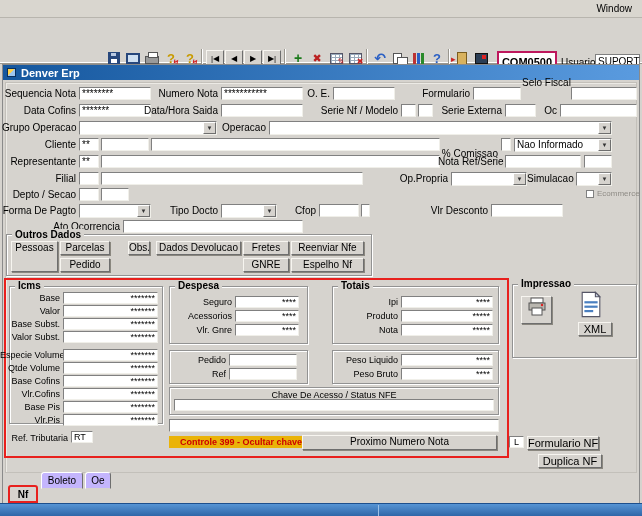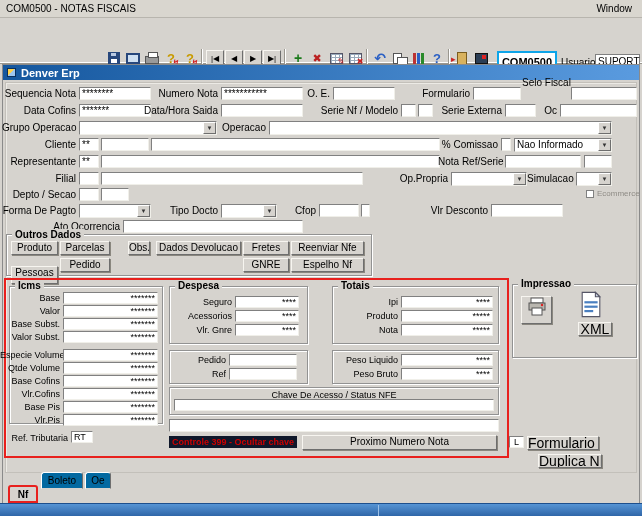--- a/index.html
+++ b/index.html
@@ -43,21 +43,21 @@
   .i-copy { width:9px; height:11px; background:#fff; border:1px solid #555; position:relative; margin-right:3px; }
   .i-copy::after { content:""; position:absolute; left:3px; top:3px; width:9px; height:11px; background:#fff; border:1px solid #555; }
   .i-books { display:flex; gap:1px; }
   .i-books b { width:3px; height:11px; display:block; }
   .i-qblue { color:#2a5fc4; font-weight:bold; font-size:13px; }
   .i-door { width:10px; height:13px; background:#d9b25e; border:1px solid #7a5c1e; position:relative; }
   .i-door::after { content:"▸"; position:absolute; left:-7px; top:1px; color:#c22; font-size:9px; }
   .i-dgrid { width:13px; height:11px; background:#2b3e55; border:1px solid #111; position:relative; }
   .i-dgrid::after { content:""; position:absolute; right:1px; top:1px; width:4px; height:4px; background:#d22; }
   .program-box { position:absolute; left:497px; top:32px; width:60px; height:22px;
-    background:#fff; border:2px solid #0ea5e9; font-weight:bold; font-size:11px;
+    background:#fff; border:2px solid #be185d; font-weight:bold; font-size:11px;
     text-align:center; line-height:18px; }
   .usuario-lbl { position:absolute; left:561px; top:38px; font-size:10px; }
   .usuario-fld { position:absolute; left:595px; top:35px; width:45px; height:16px;
     background:#fff; border:1px solid #808080; font-size:10px; line-height:14px; padding:0 2px; }
   
   .panel-rect { position:absolute; left:2px; top:64px; width:638px; height:440px;
     border:1px solid #8a8a8a; background:#d6d3ce; }
   .panel-hdr { position:absolute; left:3px; top:65px; width:636px; height:15px;
     background:linear-gradient(90deg,#15579e,#5a9bdf);
     display:flex; align-items:center; gap:5px; padding-left:4px;
@@ -76,42 +76,41 @@
   .dd { position:absolute; height:14px; background:#fff;
     border:1px solid #808080; border-bottom-color:#f0efe9; border-right-color:#f0efe9;
     font-size:10px; line-height:12px; padding:0 15px 0 2px; overflow:hidden; white-space:nowrap; }
   .dd .arrow { position:absolute; right:0; top:0; width:13px; height:12px; background:#d6d3ce;
     border:1px solid; border-color:#fff #6e6e6e #6e6e6e #fff;
     font-size:6px; line-height:11px; text-align:center; color:#333; }
   .btn { position:absolute; background:#d6d3ce;
     border:1px solid; border-color:#f7f5f0 #6e6e6e #6e6e6e #f7f5f0;
     box-shadow:1px 1px 0 #8a877f; font-size:10px; line-height:12px; text-align:center;
     white-space:nowrap; overflow:hidden; }
-  .btn.s9 { font-size:14px; }
+  .btn.s9 { font-size:11px; }
   .grp { position:absolute; border:1px solid #929292; box-shadow:inset 1px 1px 0 #fff,1px 1px 0 #fff; }
   .grp-lbl { position:absolute; font-size:10px; font-weight:bold; background:#d6d3ce; padding:0 3px; line-height:11px; }
   .redbox { position:absolute; border:2px solid #e8201d; }
   .cb { position:absolute; width:8px; height:8px; background:#fff; border:1px solid #808080; }
   .ecom-lbl { position:absolute; font-size:8px; color:#8f8c86; }
-  .controle { position:absolute; background:#0f172a; color:#cc0000; font-size:9px;
-    font-weight:bold; line-height:12px; padding:0 3px; white-space:nowrap; }
-  .tab { position:absolute; height:17px; background:#0369a1;
+  .controle { position:absolute; background:#eab308; color:#cc0000; font-size:9px;
+    font-weight:bold; line-height:12px; padding:0 11px; white-space:nowrap; }
+  .tab { position:absolute; height:17px; background:#c4b5fd;
     border:1px solid; border-color:#fff #6e6e6e #d6d3ce #fff;
     border-top-left-radius:3px; border-top-right-radius:3px;
     font-size:10px; line-height:15px; text-align:center; top:472px; }
   .tab.active { border:2px solid #e8201d; top:477px; height:18px; font-weight:bold; background:#d6d3ce;margin-top:8px; }
   .statusbar { position:absolute; left:0; top:503px; width:642px; height:13px;
     background:linear-gradient(180deg,#5694d4,#2f66a8); border-top:1px solid #1d4f8d; }
   .statusbar .sdiv { position:absolute; left:378px; top:1px; width:1px; height:11px; background:#9dc0e6; }
 </style>
 </head>
 <body>
 
 <div class="titlebar">
-  <span class="ttl">COM0500 - NOTAS FISCAIS</span>
   <span class="menu">Window</span>
 </div>
 
 <div class="toolbar">
   <div class="tbtn" style="left:105px">
       <span class="i-floppy"></span>
     </div>
   <div class="tbtn" style="left:124px">
       <span class="i-screen"></span>
     </div>
@@ -215,21 +214,21 @@
 
 <div class="lbl" style="left:2px;top:121px;width:74px">Grupo Operacao</div>
 <div class="dd" style="left:79px;top:121px;width:138px"><span></span><span class="arrow">▼</span></div>
 <div class="lbl" style="left:220px;top:121px;width:46px">Operacao</div>
 <div class="dd" style="left:269px;top:121px;width:343px"><span></span><span class="arrow">▼</span></div>
 
 <div class="lbl" style="left:2px;top:138px;width:74px">Cliente</div>
 <div class="fld" style="left:79px;top:138px;width:20px">**</div>
 <div class="fld" style="left:101px;top:138px;width:48px"></div>
 <div class="fld" style="left:151px;top:138px;width:289px"></div>
-<div class="lbl" style="left:440px;top:138px;width:58px">% Comissao</div>
+<div class="lbl" style="left:440px;top:147px;width:58px">% Comissao</div>
 <div class="fld" style="left:501px;top:138px;width:10px"></div>
 <div class="dd" style="left:514px;top:138px;width:98px"><span>Nao Informado</span><span class="arrow">▼</span></div>
 
 <div class="lbl" style="left:2px;top:155px;width:74px">Representante</div>
 <div class="fld" style="left:79px;top:155px;width:20px">**</div>
 <div class="fld" style="left:101px;top:155px;width:339px"></div>
 <div class="lbl" style="left:438px;top:155px;width:64px">Nota Ref/Serie</div>
 <div class="fld" style="left:505px;top:155px;width:76px"></div>
 <div class="fld" style="left:584px;top:155px;width:28px"></div>
 
@@ -262,21 +261,21 @@
 <div class="fld" style="left:123px;top:220px;width:180px"></div>
 
 <div class="grp" style="left:6px;top:234px;width:366px;height:42px"></div>
 <div class="grp-lbl" style="left:12px;top:229px">Outros Dados</div>
 <div class="btn" style="left:11px;top:241px;width:47px;height:14px">Produto</div>
 <div class="btn" style="left:60px;top:241px;width:50px;height:14px">Parcelas</div>
 <div class="btn" style="left:128px;top:241px;width:22px;height:14px">Obs.</div>
 <div class="btn" style="left:156px;top:241px;width:85px;height:14px">Dados Devolucao</div>
 <div class="btn" style="left:243px;top:241px;width:46px;height:14px">Fretes</div>
 <div class="btn" style="left:291px;top:241px;width:73px;height:14px">Reenviar Nfe</div>
-<div class="btn" style="left:11px;top:266px;width:47px;height:18px">Pessoas</div>
+<div class="btn" style="left:11px;top:241px;width:47px;height:31px">Pessoas</div>
 <div class="btn" style="left:60px;top:258px;width:50px;height:14px">Pedido</div>
 <div class="btn" style="left:243px;top:258px;width:46px;height:14px">GNRE</div>
 <div class="btn" style="left:291px;top:258px;width:73px;height:14px">Espelho Nf</div>
 
 <div class="redbox" style="left:4px;top:278px;width:505px;height:180px"></div>
 
 <div class="grp" style="left:9px;top:286px;width:154px;height:138px"></div>
 <div class="grp-lbl" style="left:15px;top:280px">Icms</div>
 <div class="lbl lbl9" style="left:0px;top:292px;width:60px">Base</div>
 <div class="fld sm r" style="left:63px;top:292px;width:95px">*******</div>

